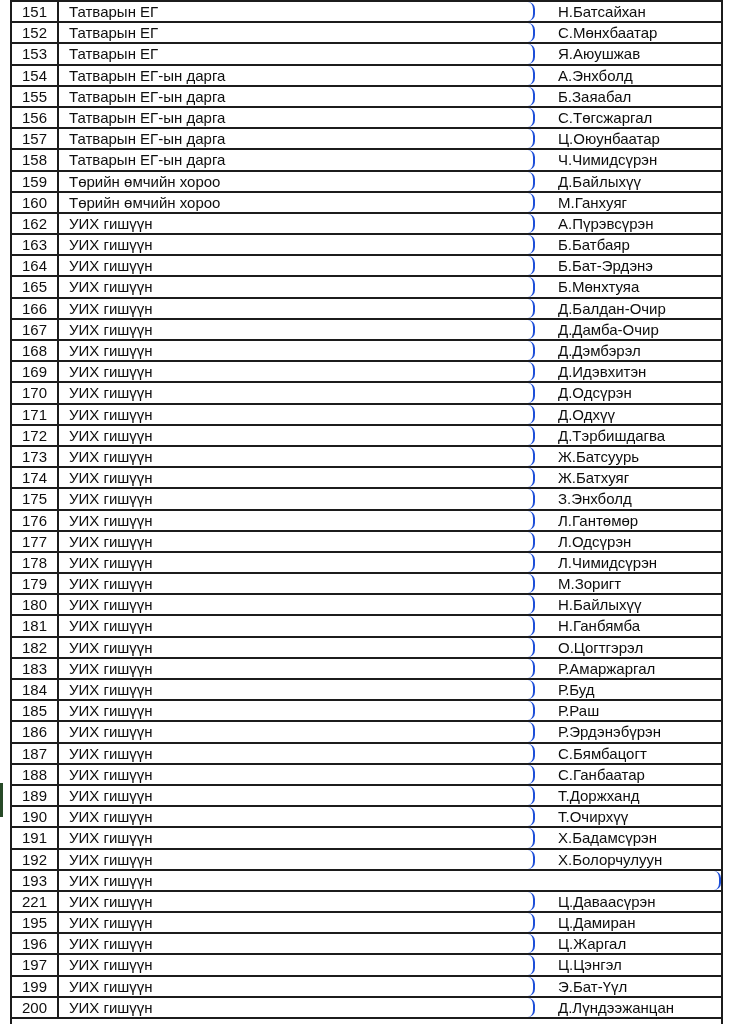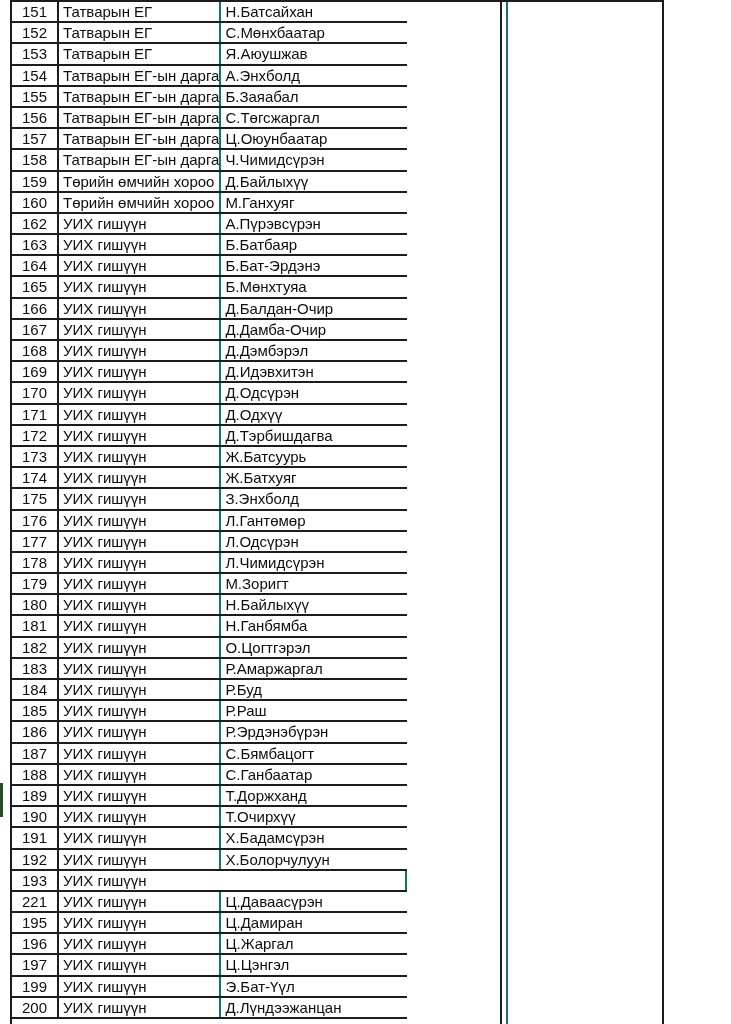--- a/index.html
+++ b/index.html
@@ -13,28 +13,28 @@
     height: 1024px;
     background: #ffffff;
     overflow: hidden;
     font-family: "Liberation Sans", sans-serif;
     color: #0e0e0e;
   }
   .table {
     position: absolute;
     left: 10px;
     top: 0;
-    width: 654px;
+    width: 713px;
     height: 1024px;
     box-sizing: border-box;
     border-left: 2px solid #1c1c1c;
     border-right: 2px solid #1c1c1c;
     border-top: 2px solid #1c1c1c;
     display: flex;
-    flex-direction: row;
+    flex-direction: column;
     gap: 48px;
   }
   .row {
     display: flex;
     height: 21.19px;
     box-sizing: border-box;
     border-bottom: 2px solid #1c1c1c;
     font-size: 15px;
     line-height: 19px;
     white-space: nowrap;
@@ -48,26 +48,27 @@
     box-sizing: border-box;
     overflow: hidden;
   }
   .c-no {
     width: 47px;
     border-right: 2px solid #1c1c1c;
     text-align: center;
   }
   .c-pos {
     flex: 1;
-    border-right: 2px solid #0f766e;
-    padding-left: 4px;
+    border-right: 2px solid #1d4ed8;
+    padding-left: 10px;
+    border-radius: 7px;
   }
   .c-name {
     width: 186px;
-    padding-left: 4px;
+    padding-left: 23px;
   }
   .edge-marker {
     position: absolute;
     left: 0;
     top: 783px;
     width: 3px;
     height: 34px;
     background: #274a27;
   }
 </style>

